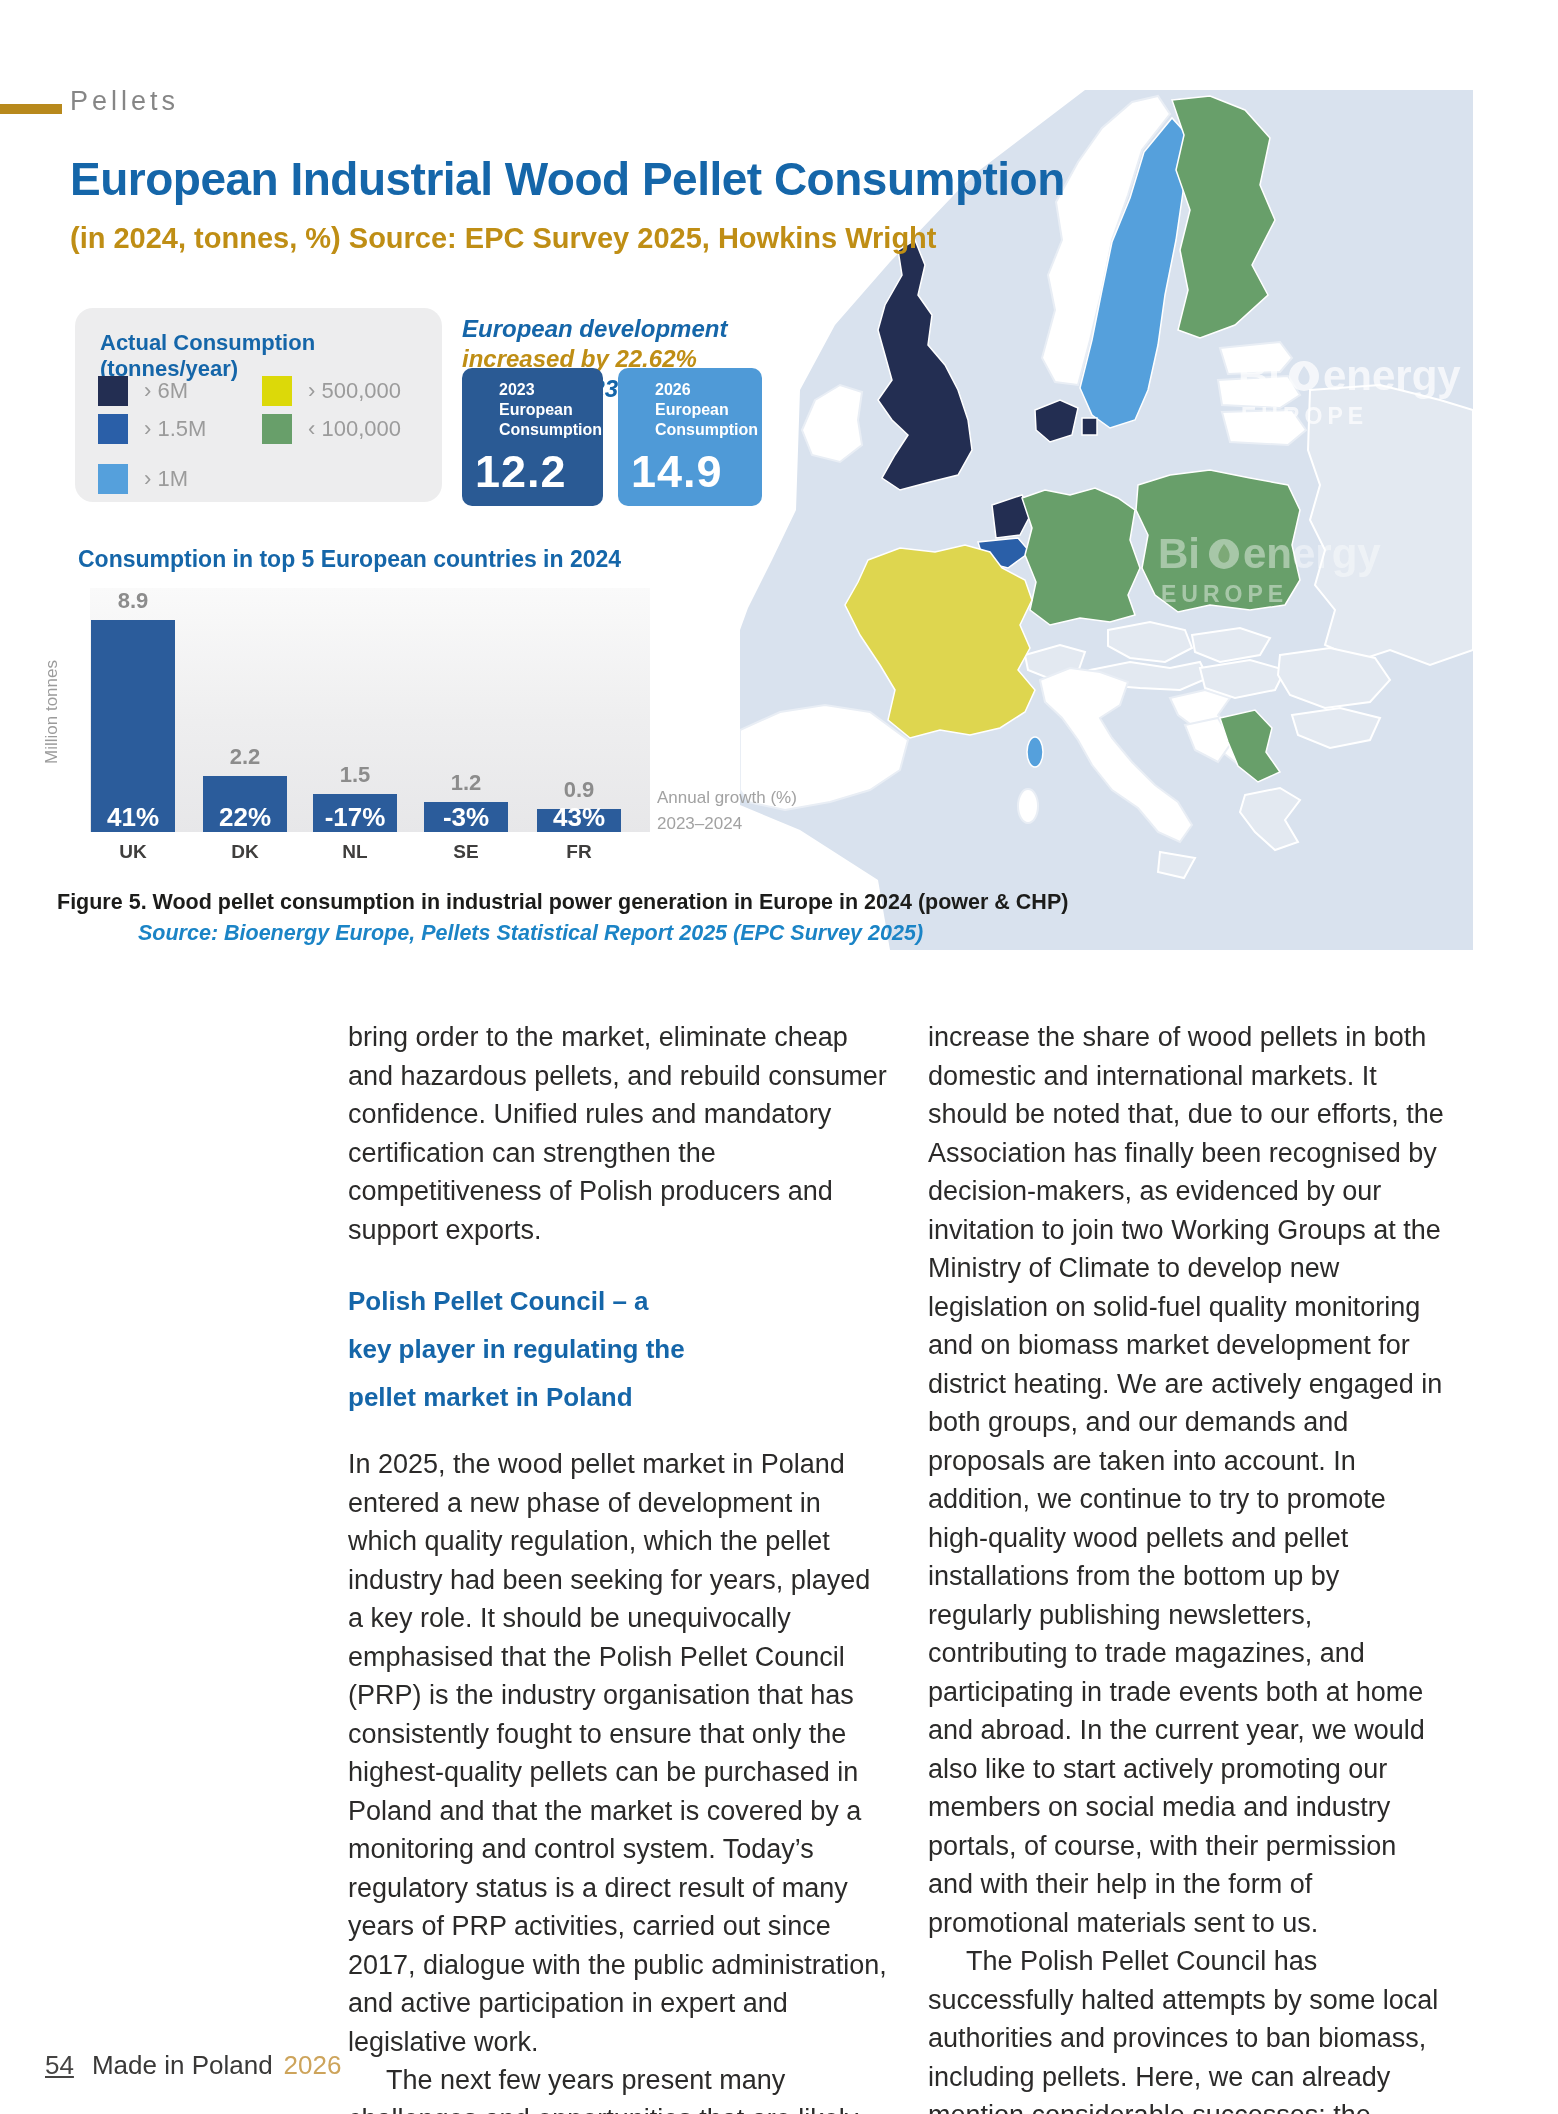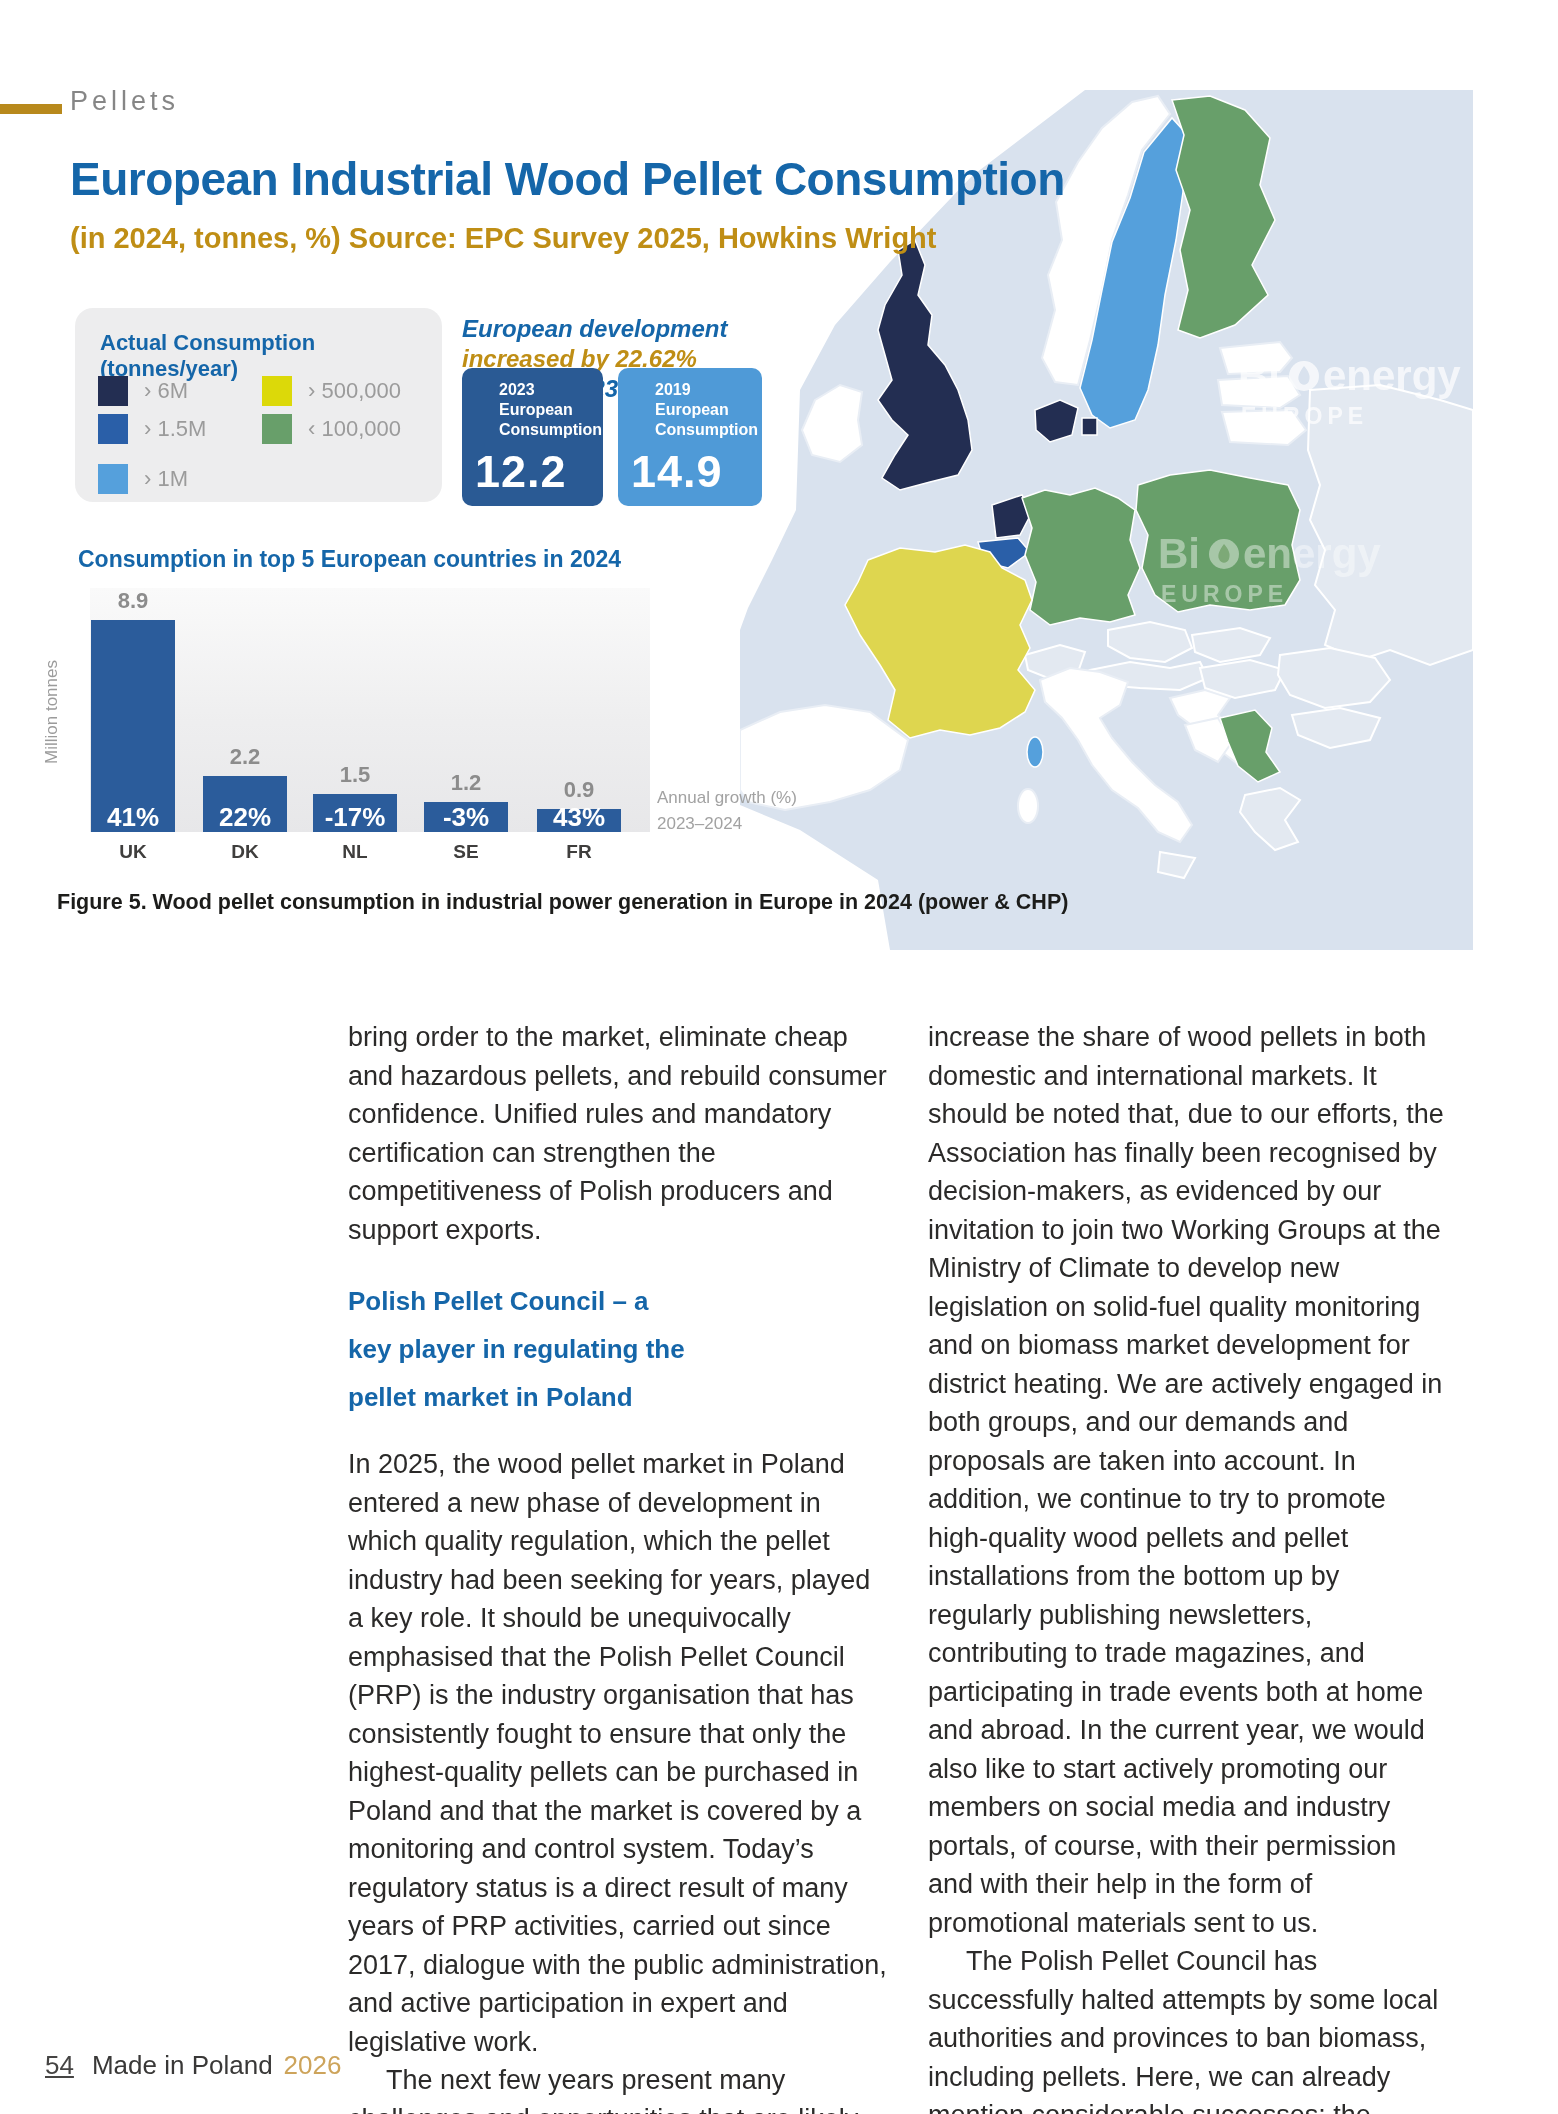--- a/index.html
+++ b/index.html
@@ -175,21 +175,21 @@
   <div class="cbox cbox-2023">
     <div class="lbl">
       <span>2023 European</span><br>
       <span>Consumption</span>
     </div>
     <div class="val">12.2</div>
     <div class="unit">Million tonnes</div>
   </div>
   <div class="cbox cbox-2024">
     <div class="lbl">
-      <span>2019 European</span><br>
+      <span>2026 European</span><br>
       <span>Consumption</span>
     </div>
     <div class="val">14.9</div>
     <div class="unit">Million tonnes</div>
   </div>
 
   <div class="chart-heading">Consumption in top 5 European countries in 2024</div>
   <div class="chart-ylabel">Million tonnes</div>
   <div class="chart-plot">
       <div class="bar-slot" style="left: 1px; height: 100%;">
@@ -227,20 +227,21 @@
         </div>
       </div>
       <div class="bar-cat" style="left: 447px;">FR</div>
     </div>
   <div class="chart-note">
     <div>Annual growth (%)</div>
     <div>2023–2024</div>
   </div>
 
   <div class="caption1">Figure 5. Wood pellet consumption in industrial power generation in Europe in 2024 (power &amp; CHP)</div>
+  <div class="caption2">Source: Bioenergy Europe, Pellets Statistical Report 2025 (EPC Survey 2025)</div>
 
   <div class="col col-left">
     <p>bring order to the market, eliminate cheap and hazardous pellets, and rebuild consumer confidence. Unified rules and mandatory certification can strengthen the competitiveness of Polish producers and support exports.</p>
     <div class="article-heading">Polish Pellet Council – a
 key player in regulating the
 pellet market in Poland</div>
     <p>In 2025, the wood pellet market in Poland entered a new phase of development in which quality regulation, which the pellet industry had been seeking for years, played a key role. It should be unequivocally emphasised that the Polish Pellet Council (PRP) is the industry organisation that has consistently fought to ensure that only the highest-quality pellets can be purchased in Poland and that the market is covered by a monitoring and control system. Today’s regulatory status is a direct result of many years of PRP activities, carried out since 2017, dialogue with the public administration, and active participation in expert and legislative work.</p>
     <p class="indent">The next few years present many challenges and opportunities that are likely to further</p>
   </div>
   <div class="col col-right">

